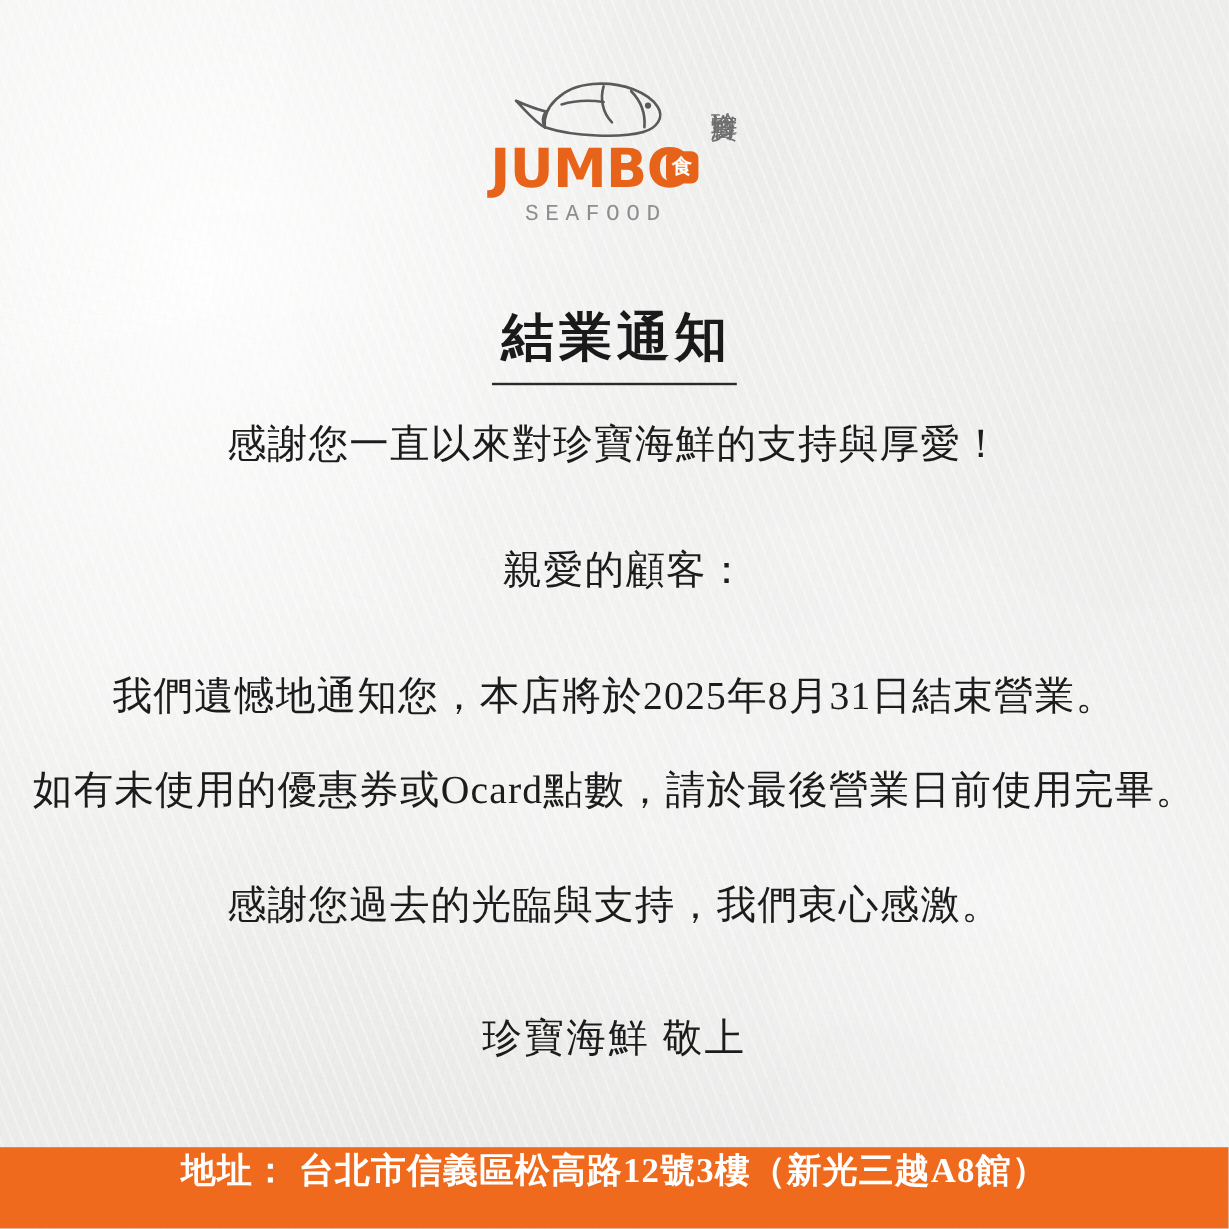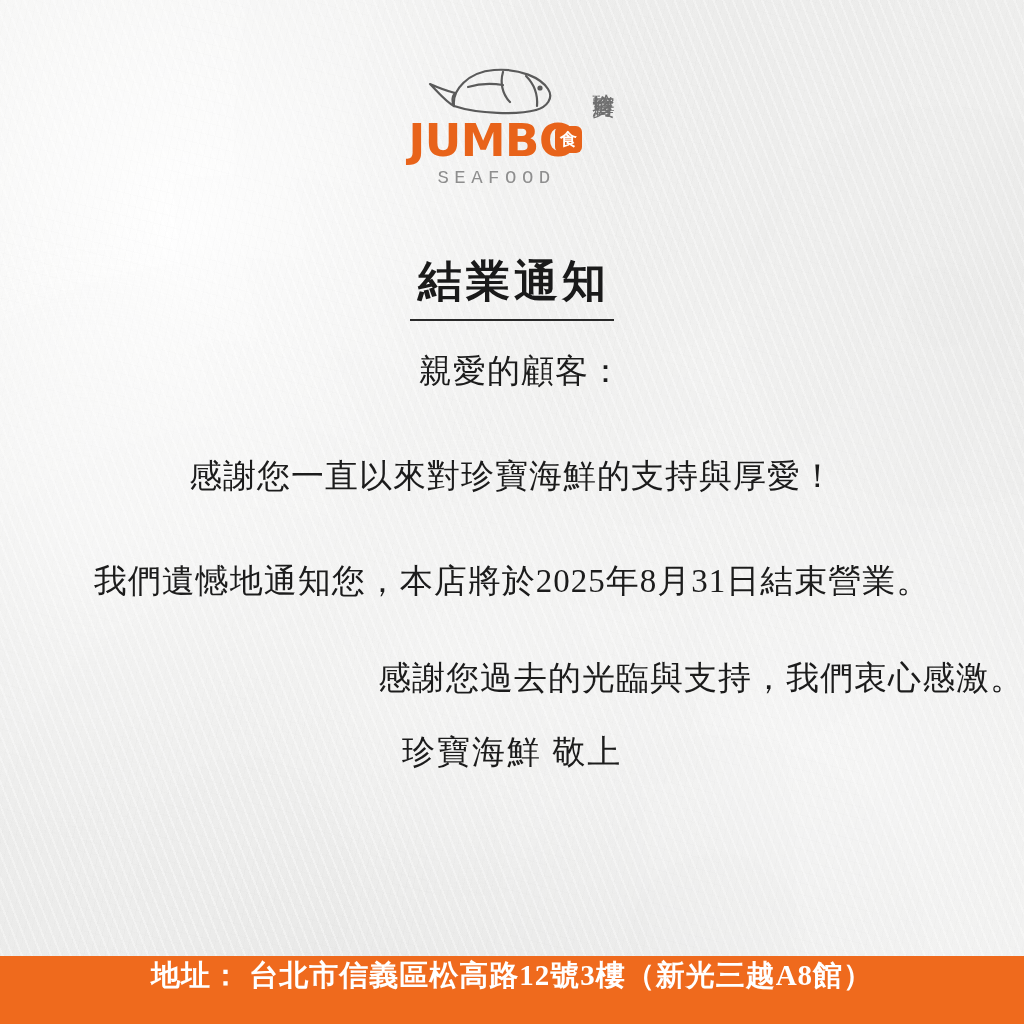--- a/index.html
+++ b/index.html
@@ -165,21 +165,21 @@
   .p {
     font-size: 33px;
     line-height: 1.42;
     letter-spacing: 1px;
     margin: 0;
   }
   .salutation { margin-bottom: 58px; padding-left: 18px; }
   .thanks1 { margin-bottom: 58px; }
   .para-block { margin-bottom: 50px; }
   .para-block .p { margin-bottom: 6px; margin-top: 31px; }
-  .closing { margin-bottom: 28px; text-align: right; }
+  .closing { margin-bottom: 64px; }
   .signature { letter-spacing: 2px; }
 
   
   .footer {
     position: absolute;
     left: 0;
     right: 0;
     bottom: 0;
     height: 68px;
     background: #ef6a1d;
@@ -231,24 +231,25 @@
         </div>
         <div class="logo-cjk">珍寶海鮮</div>
       </div>
     </div>
 
     <div class="title">
       <span>結業通知</span>
     </div>
 
     <div class="body-block">
+      <p class="p thanks1">感謝您一直以來對珍寶海鮮的支持與厚愛！</p>
       <p class="p salutation">親愛的顧客：</p>
-      <p class="p thanks1">感謝您一直以來對珍寶海鮮的支持與厚愛！</p>
       <div class="para-block">
         <p class="p">我們遺憾地通知您，本店將於2025年8月31日結束營業。</p>
+        <p class="p">如有未使用的優惠券或Ocard點數，請於最後營業日前使用完畢。</p>
       </div>
       <p class="p closing">感謝您過去的光臨與支持，我們衷心感激。</p>
       <p class="p signature">珍寶海鮮  敬上</p>
     </div>
 
     <div class="footer">
       <span>地址： 台北市信義區松高路12號3樓（新光三越A8館）</span>
     </div>
 
   </div>

